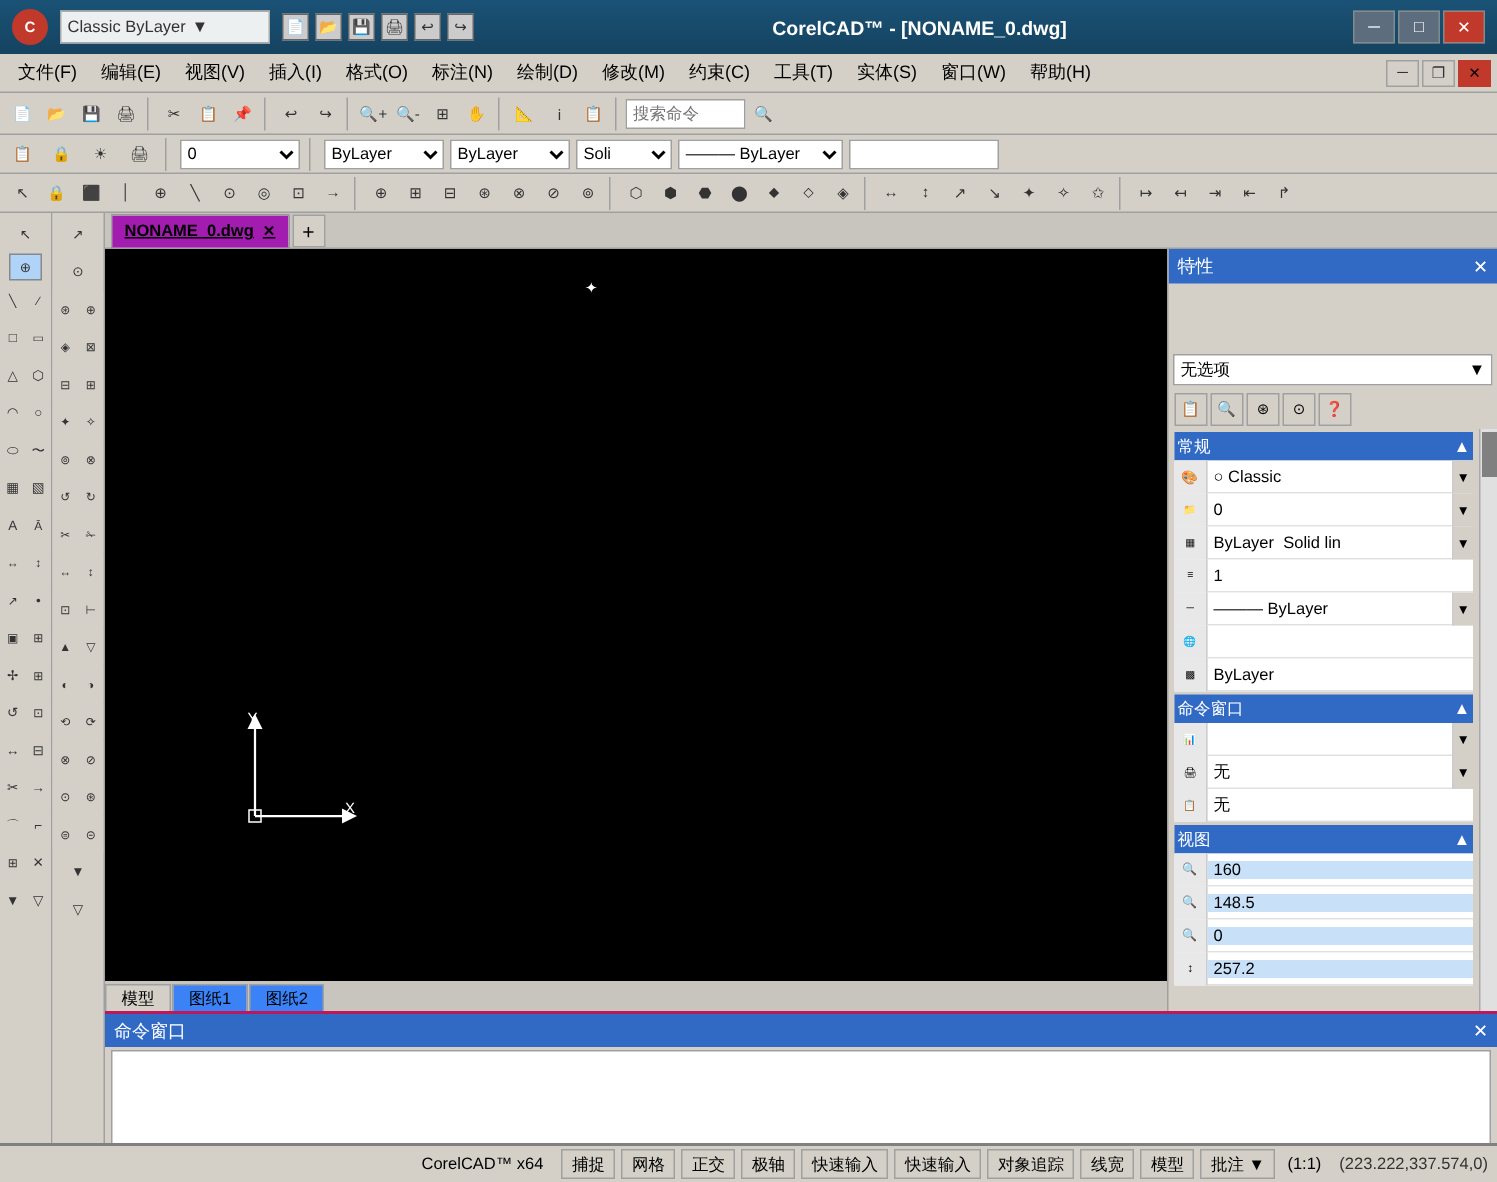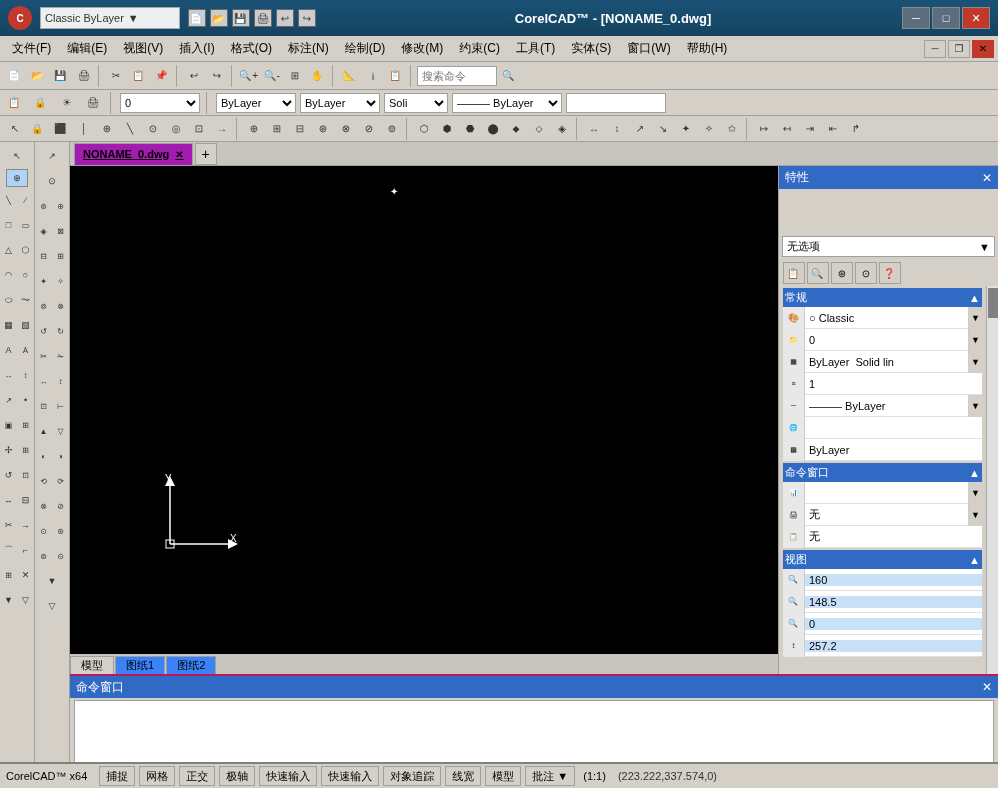--- a/index.html
+++ b/index.html
@@ -294,20 +294,21 @@
     
     .status-bar {
       height: 26px;
       background: #d4d0c8;
       border-top: 2px solid #808080;
       display: flex;
       align-items: center;
       padding: 0 6px;
       gap: 4px;
       font-size: 11px;
+      justify-content: flex-end;
     }
     .status-btn {
       padding: 1px 6px;
       background: #d4d0c8;
       border: 1px solid #a0a0a0;
       cursor: pointer;
       font-size: 11px;
       height: 20px;
       display: flex; align-items: center;
     }

